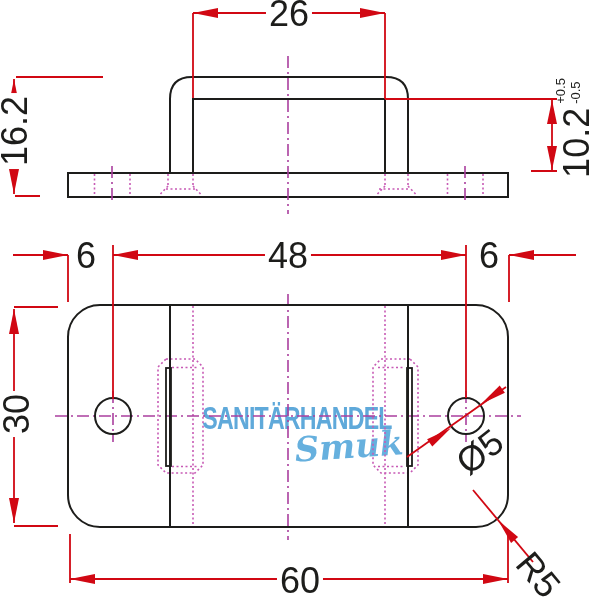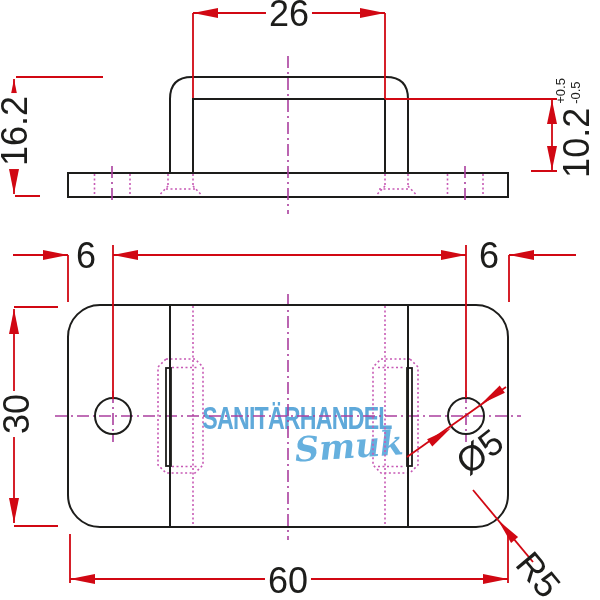--- a/index.html
+++ b/index.html
@@ -162,19 +162,20 @@
     <span class="tolwrap">
       <span>10.2</span>
       <span class="tol">
         <span>+0.5</span>
         <span>-0.5</span>
       </span>
     </span>
   </div>
 
   <div class="dim" style="left:86px;top:256px;">6</div>
+  <div class="dim bg" style="left:288px;top:256px;">48</div>
   <div class="dim" style="left:489px;top:256px;">6</div>
   <div class="dim rot bg" style="left:17px;top:414px;">30</div>
-  <div class="dim bg" style="left:288px;top:581px;text-align:right;">60</div>
+  <div class="dim bg" style="left:300px;top:581px;text-align:right;">60</div>
   <div class="dim" style="left:480px;top:452px;transform:translate(-50%,-50%) rotate(-38deg);">Ø5</div>
   <div class="dim" style="left:538px;top:575px;transform:translate(-50%,-50%) rotate(50deg);">R5</div>
 
 </div>
 
 </body></html>

